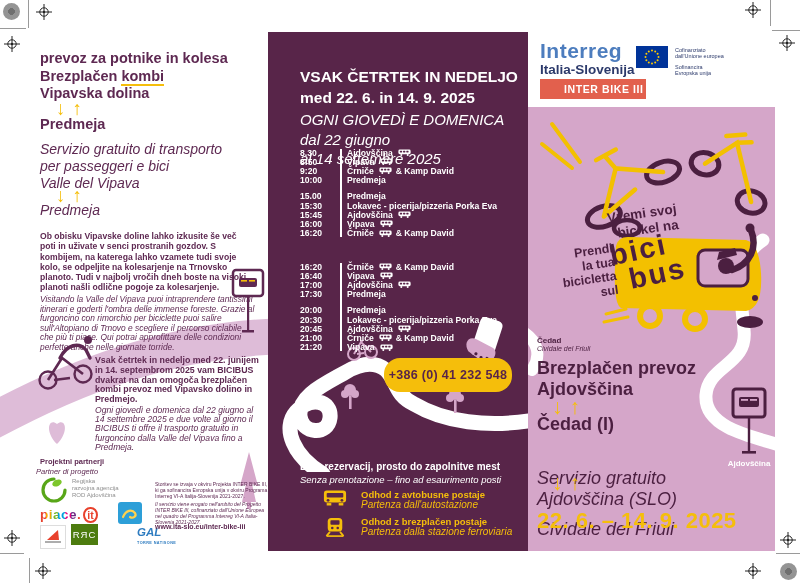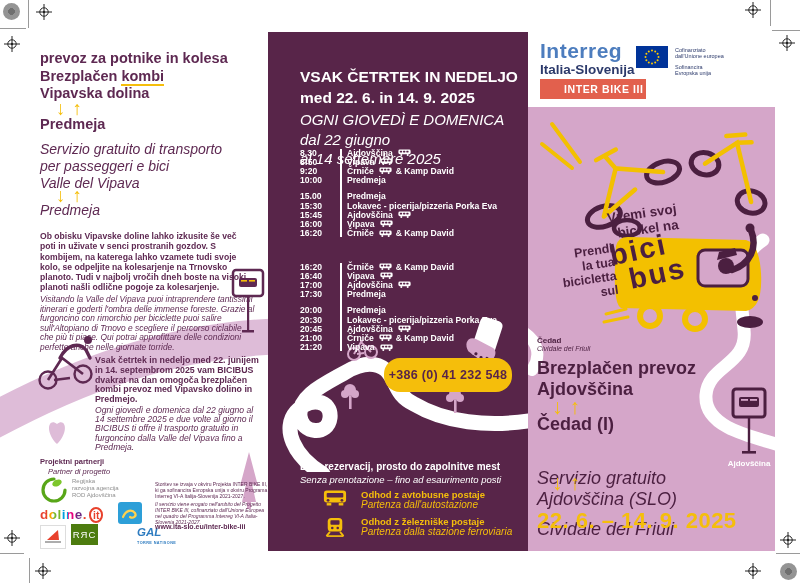--- a/index.html
+++ b/index.html
@@ -178,32 +178,32 @@
   <div class="abs arrows" style="left:56px;top:186px;"><span>↓</span><span>↑</span></div>
   <div class="abs it" style="left:40px;top:202px;font-size:14px;">Predmeja</div>
 
   <div class="abs smallbody b" style="left:40px;top:231px;width:212px;">Ob obisku Vipavske doline lahko izkusite še več poti in uživate v senci prostranih gozdov. S kombijem, na katerega lahko vzamete tudi svoje kolo, se odpeljite na kolesarjenje na Trnovsko planoto. Tudi v najbolj vročih dneh boste na visoki planoti našli odlične pogoje za kolesarjenje.</div>
   <div class="abs smallbody it" style="left:40px;top:295px;width:216px;font-size:8.4px;line-height:9.6px;">Visitando la Valle del Vipava puoi intraprendere tantissimi itinerari e goderti l'ombra delle immense foreste. Grazie al furgoncino con rimorchio per biciclette puoi salire sull'Altopiano di Trnovo e scegliere il percorso ciclabile che più ti piace. Qui potrai approfittare delle condizioni perfette anche nelle giornate torride.</div>
 
   <div class="abs b" style="left:95px;top:356px;width:168px;font-size:8.8px;line-height:9.8px;">Vsak četrtek in nedeljo med 22. junijem in 14. septembrom 2025 vam BICIBUS dvakrat na dan omogoča brezplačen kombi prevoz med Vipavsko dolino in Predmejo.</div>
   <div class="abs it" style="left:95px;top:406px;width:170px;font-size:8.6px;line-height:9.2px;">Ogni giovedì e domenica dal 22 giugno al 14 settembre 2025 e due volte al giorno il BICIBUS ti offre il trasporto gratuito in furgoncino dalla Valle del Vipava fino a Predmeja.</div>
 
   <div class="abs partners-h b" style="left:40px;top:457px;">Projektni partnerji</div>
-  <div class="abs partners-h it" style="left:48px;top:467px;">Partner di progetto</div>
+  <div class="abs partners-h it" style="left:36px;top:467px;">Partner di progetto</div>
 
   <svg class="abs" style="left:40px;top:476px;" width="28" height="28" viewBox="0 0 28 28">
     <path d="M14 3 A 11 11 0 1 0 25 14" fill="none" stroke="#58a618" stroke-width="3.2" stroke-linecap="round"></path>
     <ellipse cx="17" cy="7" rx="5" ry="3.2" fill="#7cc62b" transform="rotate(-25 17 7)"></ellipse>
   </svg>
   <div class="abs rod-text preline" style="left:72px;top:478px;">Regijska
 razvojna agencija
 ROD Ajdovščina</div>
 
   <div class="abs" style="left:40px;top:505px;">
-    <span class="caorle-main">doline.</span><span class="caorle-it">it</span>
+    <span class="caorle-main">piace.</span><span class="caorle-it">it</span>
   </div>
   <div class="abs" style="left:118px;top:502px;width:24px;height:22px;background:#2d9fd8;border-radius:3px;">
     <svg width="24" height="22" viewBox="0 0 24 22">
         <path d="M5 15 C 8 8 14 7 17 11 C 19 14 15 17 12 15" fill="none" stroke="#ffd24d" stroke-width="2.2" stroke-linecap="round"></path>
       </svg>
   </div>
   <div class="abs" style="left:40px;top:525px;width:24px;height:22px;background:#fff;border:.5px solid #ddd;">
     <svg width="24" height="22" viewBox="0 0 24 22">
         <path d="M6 14 L17 4 L18 14 Z" fill="#e8412c"></path>
         <line x1="4" y1="16" x2="20" y2="16" stroke="#8a8a8a" stroke-width="1.4"></line>
@@ -478,21 +478,21 @@
           <svg width="20" height="22" viewBox="0 0 22 22">
             <rect x="3" y="1" width="16" height="15" rx="4" fill="#f5be0b"></rect>
             <rect x="6" y="3.5" width="10" height="5" rx="1" fill="#582549"></rect>
             <circle cx="8" cy="12" r="1.4" fill="#582549"></circle>
             <circle cx="14" cy="12" r="1.4" fill="#582549"></circle>
             <path d="M5 17 L2 20.5 M17 17 L20 20.5" stroke="#f5be0b" stroke-width="2" stroke-linecap="round"></path>
             <line x1="2" y1="21" x2="20" y2="21" stroke="#f5be0b" stroke-width="1.8"></line>
           </svg>
         </span>
         <span>
-          <div class="legend-sl">Odhod z železniške postaje</div>
+          <div class="legend-sl">Odhod z brezplačen postaje</div>
           <div class="legend-it">Partenza dalla stazione ferroviaria</div>
         </span>
       </div>
     </div>
 
   <div class="abs interreg-brand">Interreg</div>
   <div class="abs interreg-prog">Italia-Slovenija</div>
   <svg class="abs" style="left:636px;top:46px;" width="32" height="22" viewBox="0 0 32 22">
     <rect width="32" height="22" fill="#003399"></rect>
     <g fill="#ffcc00">

